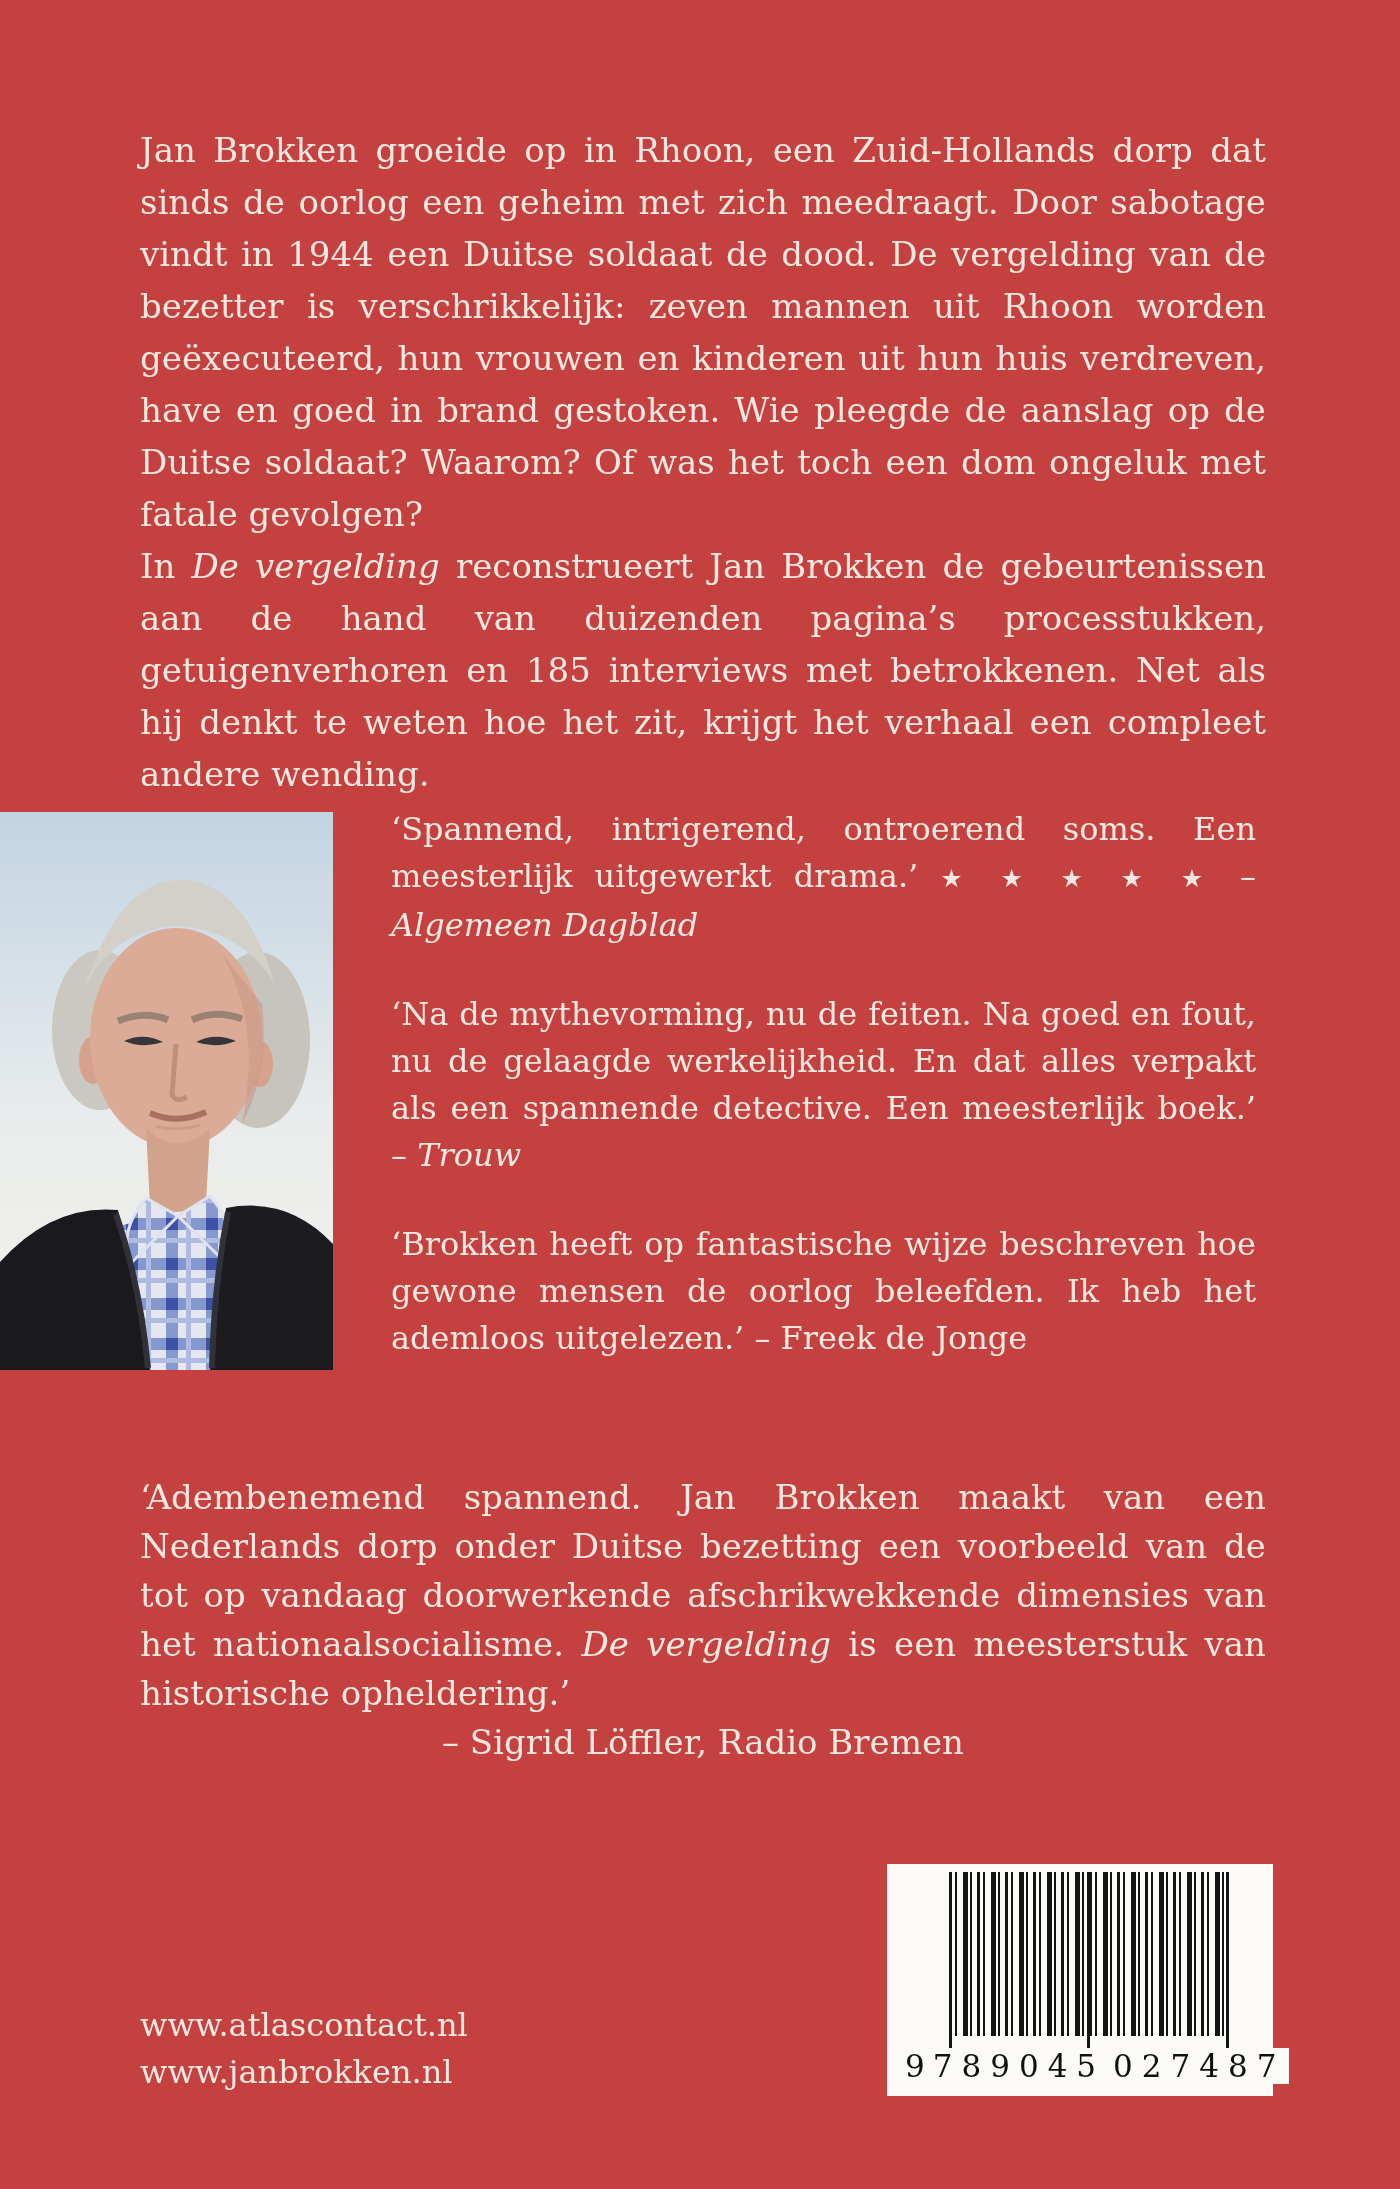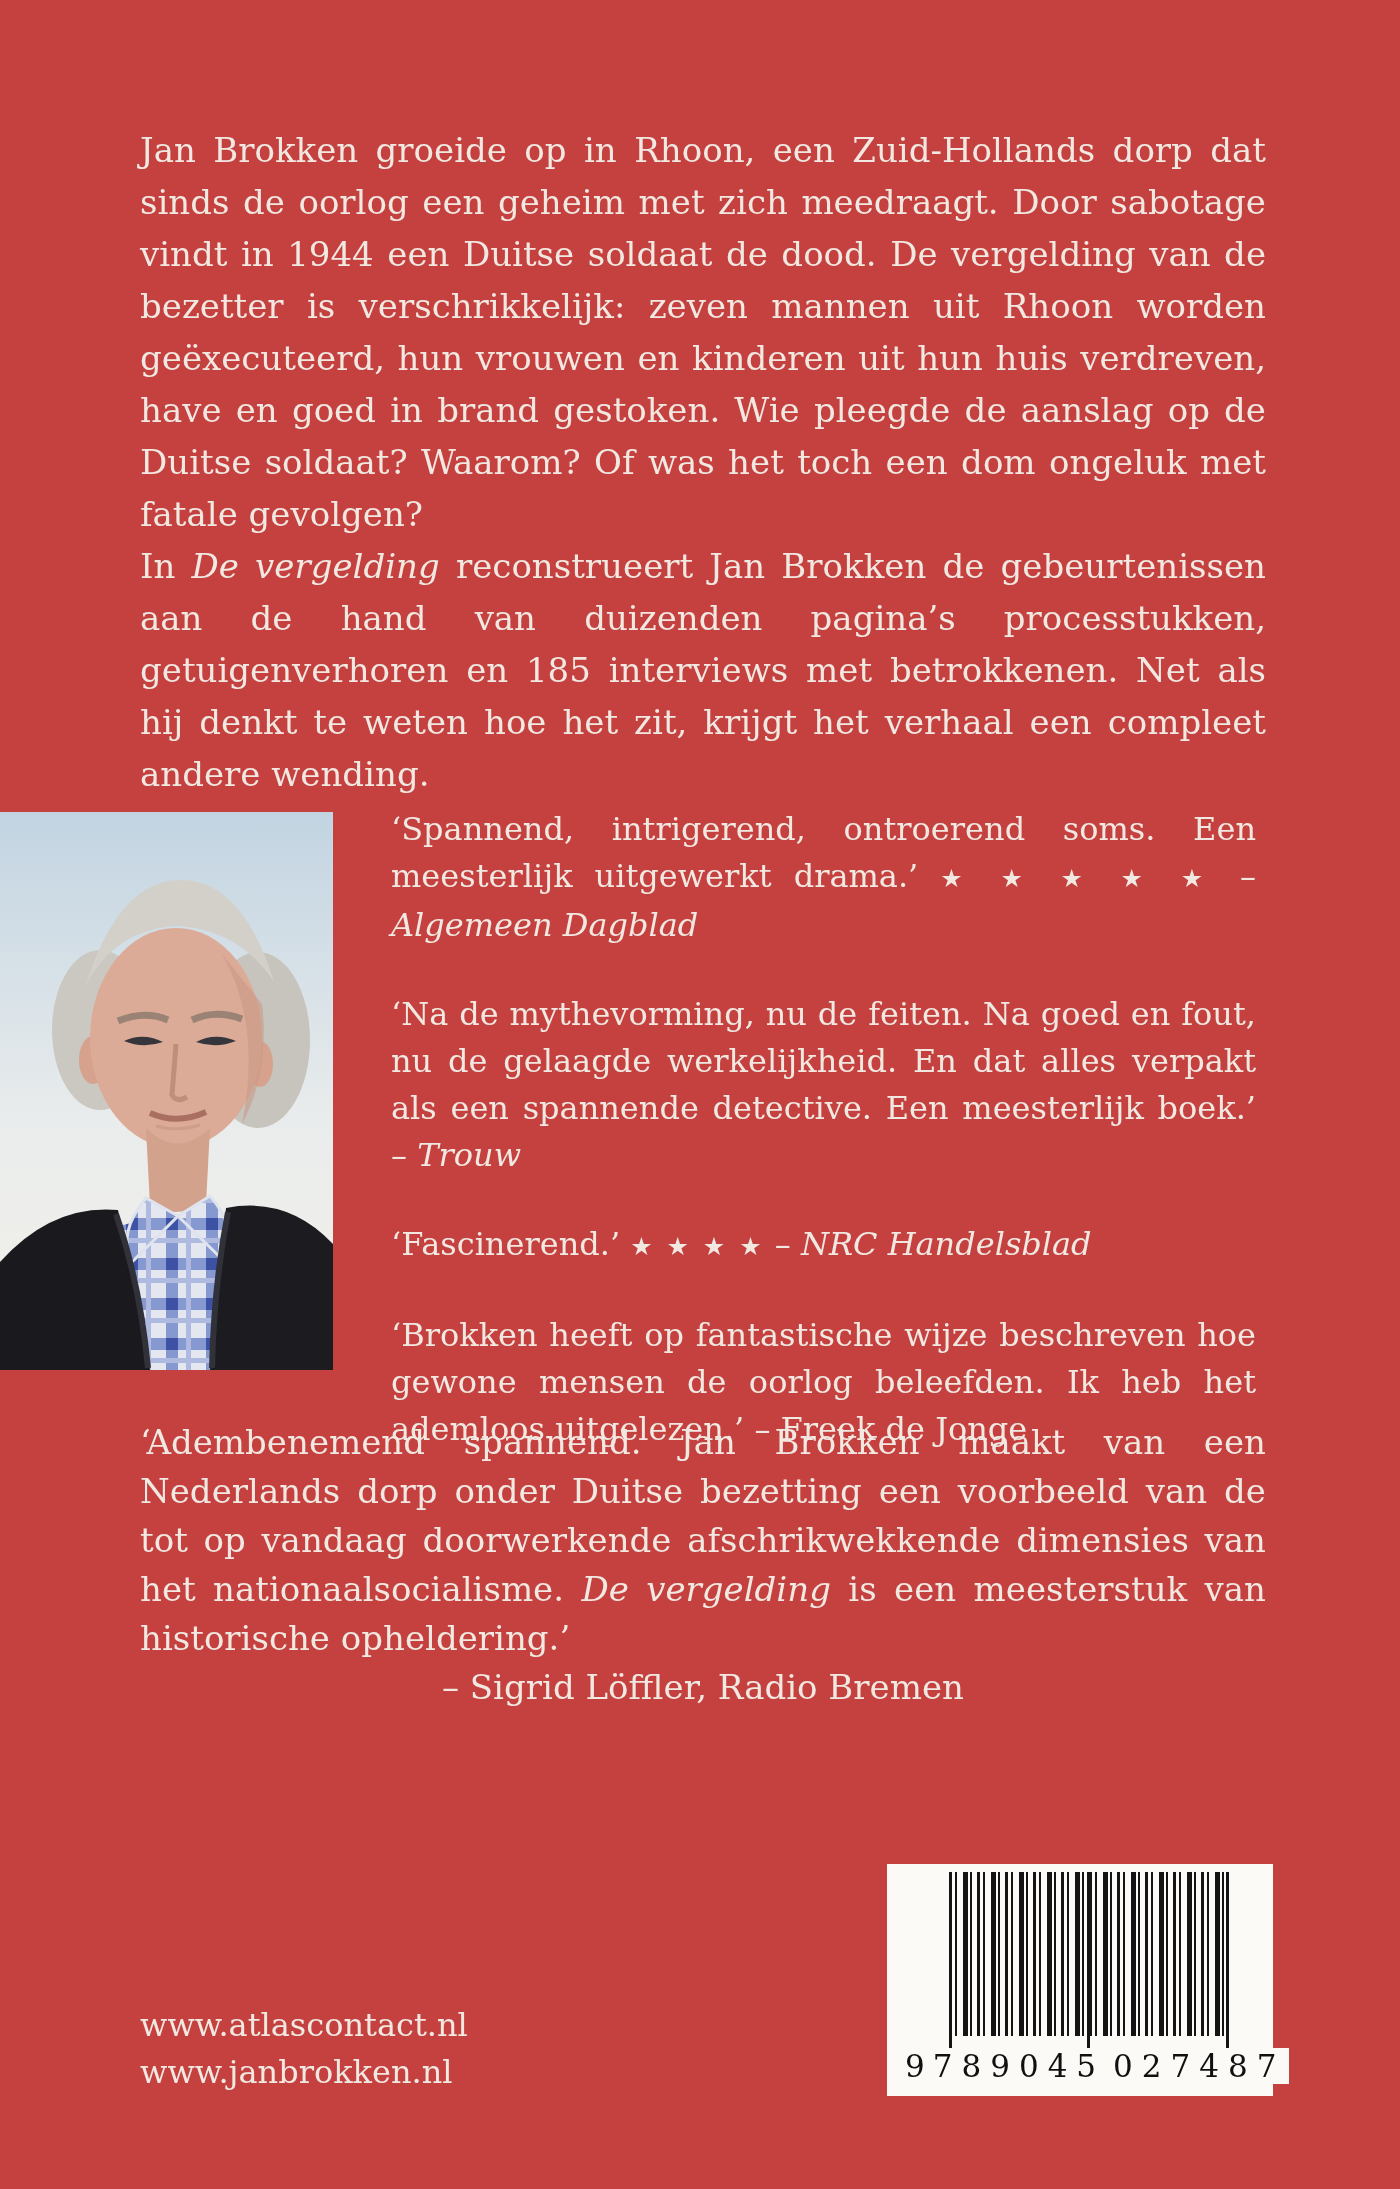--- a/index.html
+++ b/index.html
@@ -12,21 +12,21 @@
     font-size:34px; line-height:52px; text-align:justify; }
   .synopsis p { margin:0; }
   .photo { position:absolute; left:0; top:812px; width:333px; height:558px; }
   .photo svg { display:block; width:100%; height:100%; }
   .quotes { position:absolute; left:391px; top:806px; width:877px;
     font-size:32px; line-height:47px; text-align:justify; }
   .quote { margin:0 12px 42px 0; }
   .stars { font-family:"DejaVu Sans","Liberation Sans",sans-serif;
     font-size:0.78em; letter-spacing:3px; }
   i { font-style:italic; }
-  .bigquote { position:absolute; left:140px; width:1126px; top:1418px;
+  .bigquote { position:absolute; left:140px; width:1126px; top:1473px;
     font-size:34px; line-height:49px; text-align:justify; }
   .bigquote p { margin:0; }
   .bigquote .attr { text-align:center; }
   .weltquote { position:absolute; left:140px; width:1126px; top:1718px;
     font-size:34px; line-height:50px; text-align:justify; }
   .barcode { position:absolute; left:887px; top:1864px; width:386px; height:232px;
     background:#fbfaf7; }
   .bars { position:absolute; left:62px; top:8px; width:280px; height:164px;
     background:repeating-linear-gradient(90deg,
       #141414 0 3px,  #fbfaf7 3px 6px,
@@ -91,21 +91,20 @@
       <path d="M0,450 Q52,392 118,398 L150,558 L0,558 Z" fill="#19191e"></path>
       <path d="M333,432 Q288,384 226,396 L210,558 L333,558 Z" fill="#1b1b20"></path>
       <path d="M116,402 Q140,472 148,556" stroke="#31313a" stroke-width="6" fill="none"></path>
       <path d="M228,400 Q214,472 212,556" stroke="#31313a" stroke-width="6" fill="none"></path>
     </svg>
   </div>
 
   <div class="quotes">
     <p class="quote"><span>‘Spannend, intrigerend, ontroerend soms. Een meesterlijk uitgewerkt drama.’ </span><span class="stars">★ ★ ★ ★ ★</span><span> – </span><i>Algemeen Dagblad</i></p>
     <p class="quote"><span>‘Na de mythevorming, nu de feiten. Na goed en fout, nu de gelaagde werkelijkheid. En dat alles verpakt als een spannende detective. Een meesterlijk boek.’</span><span> – </span><i>Trouw</i></p>
-    <p class="quote"><span>‘Fascinerend.’ </span><span class="stars">★ ★ ★ ★</span><span> – </span><i>NRC Handelsblad</i></p>
     <p class="quote"><span>‘Brokken heeft op fantastische wijze beschreven hoe gewone mensen de oorlog beleefden. Ik heb het ademloos uitgelezen.’</span><span> – </span><span>Freek de Jonge</span></p>
   </div>
 
   <div class="bigquote">
     <p><span>‘Adembenemend spannend. Jan Brokken maakt van een Nederlands dorp onder Duitse bezetting een voorbeeld van de tot op vandaag doorwerkende afschrikwekkende dimensies van het nationaalsocialisme. </span><i>De vergelding</i><span> is een meesterstuk van historische opheldering.’</span></p>
     <p class="attr">– Sigrid Löffler, Radio Bremen</p>
   </div>
 
 
   <div class="barcode">

